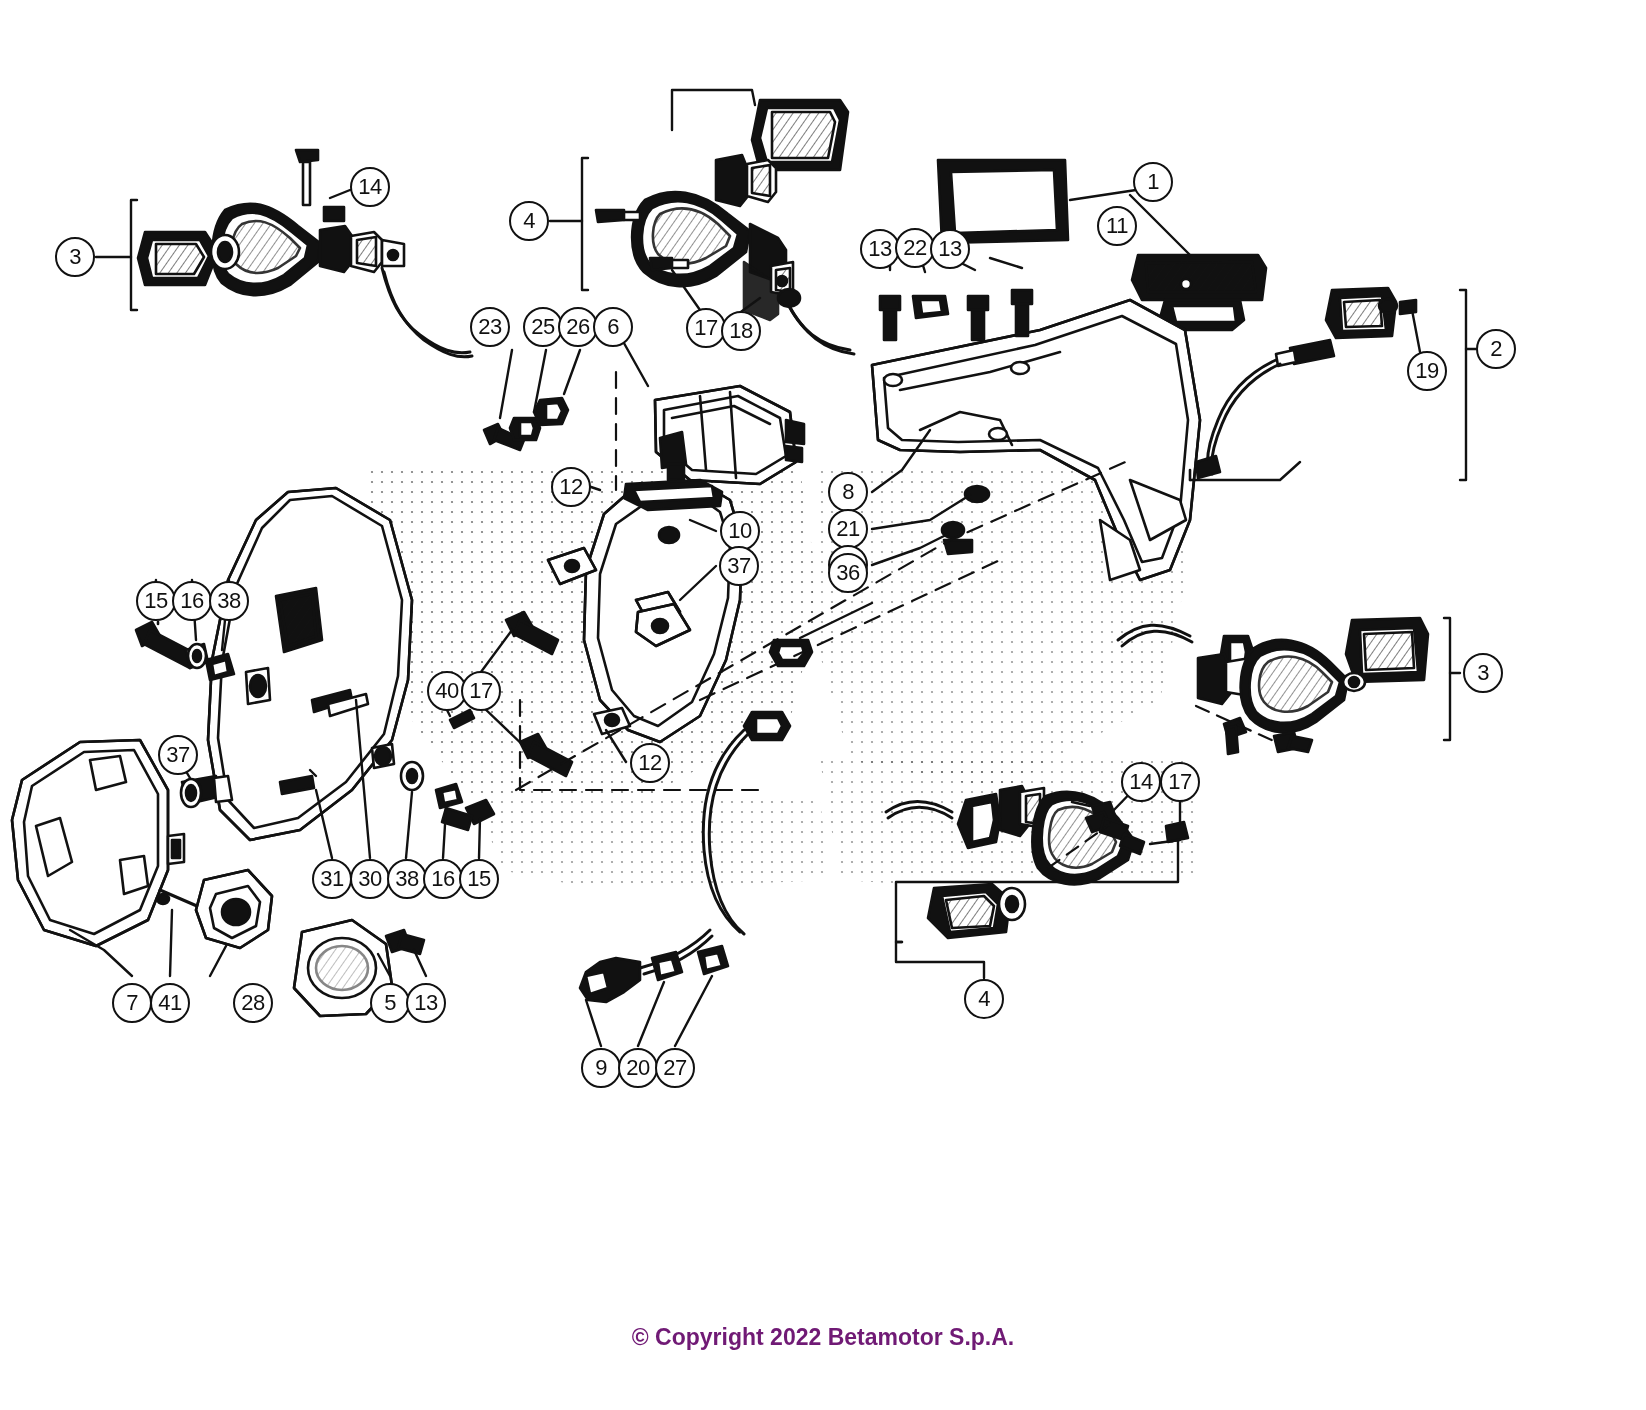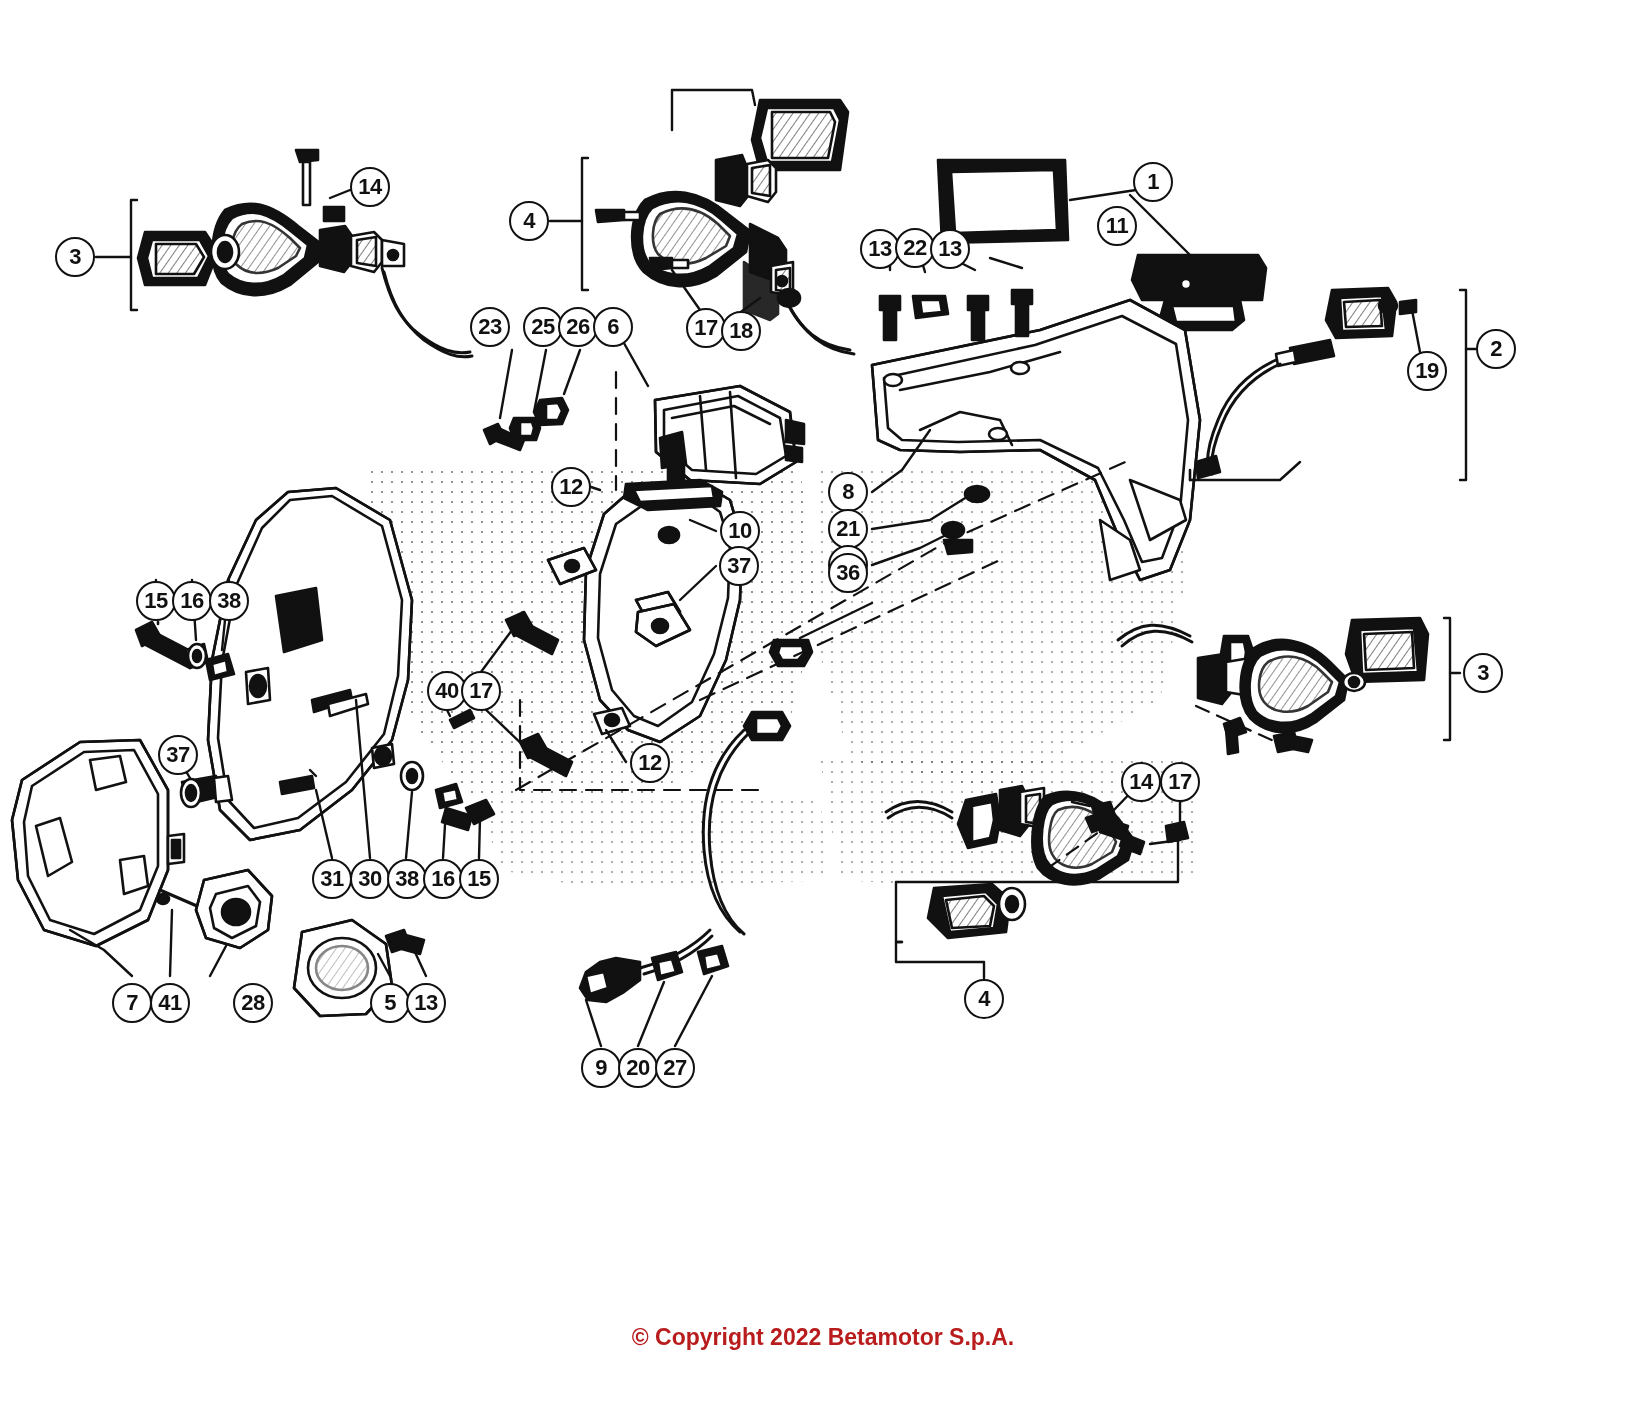--- a/index.html
+++ b/index.html
@@ -27,34 +27,34 @@
     position: absolute;
     width: 40px;
     height: 40px;
     margin-left: -20px;
     margin-top: -20px;
     border: 2.5px solid #111111;
     border-radius: 50%;
     background: #ffffff;
     color: #111111;
     font-size: 22px;
-    font-weight: bold;
+    font-weight: normal;
     line-height: 36px;
     text-align: center;
     letter-spacing: -0.5px;
     box-sizing: border-box;
   }
   .copyright {
     position: absolute;
     left: 0;
     width: 1646px;
     text-align: center;
     font-size: 23px;
     font-weight: bold;
-    color: #b91c1c;
+    color: #701a75;
   }
 </style>
 </head>
 <body>
 
 <div id="sheet">
 
   <svg id="art" viewBox="0 0 1646 1410" xmlns="http://www.w3.org/2000/svg">
     <defs>
       <pattern id="dots" width="10" height="10" patternUnits="userSpaceOnUse">

